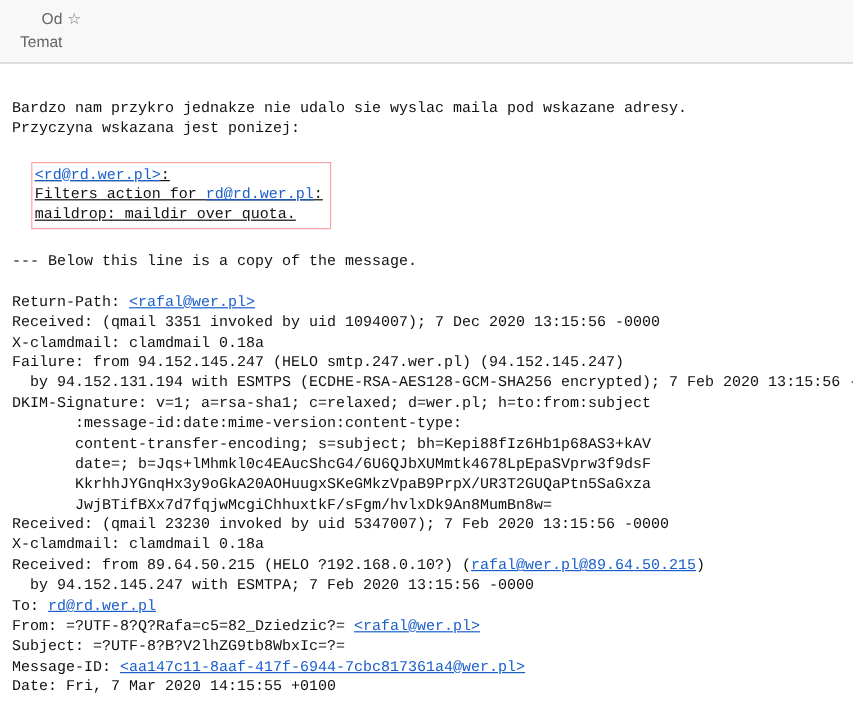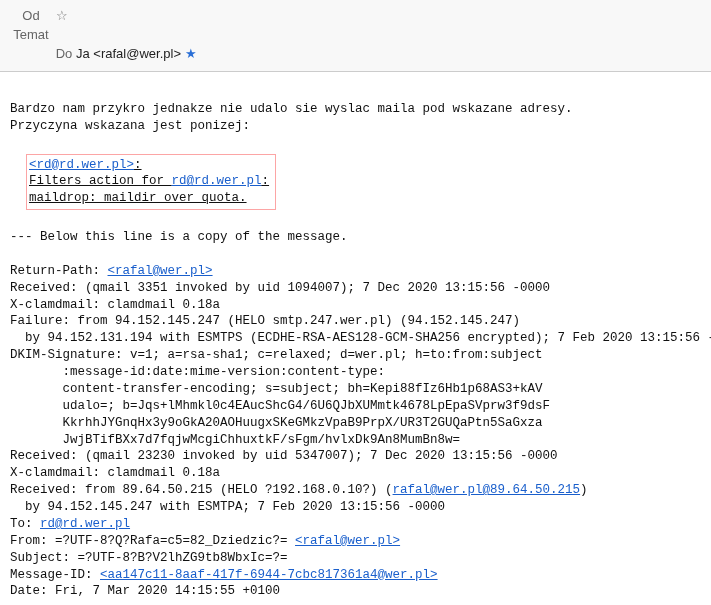--- a/index.html
+++ b/index.html
@@ -17,21 +17,21 @@
   }
   .header-row {
     display: flex;
     align-items: center;
     padding: 2px 0;
     font-size: 13px;
   }
   .header-label {
     color: #666;
     width: 42px;
-    text-align: center;
+    text-align: right;
     flex-shrink: 0;
   }
   .header-value {
     color: #222;
   }
   .subject {
     font-weight: bold;
     color: #000;
   }
   .star {
@@ -67,49 +67,44 @@
 <body>
 
 <div class="header">
   <div class="header-row">
     <span class="header-label">Od</span>
     <span class="star star-empty">☆</span>
   </div>
   <div class="header-row">
     <span class="header-label">Temat</span>
   </div>
-  <div class="header-row pad">
-    <span class="header-label" style="width:24px">Do</span>
-    <span class="header-value">Ja &lt;rafal@wer.pl&gt;</span>
-    <span class="star star-blue">★</span>
-  </div>
 </div>
 
 <div class="body">
 <span>Bardzo nam przykro jednakze nie udalo sie wyslac maila pod wskazane adresy.</span>
 <span>Przyczyna wskazana jest ponizej:</span>
 
 <span class="highlight-box"><span class="link">&lt;rd@rd.wer.pl&gt;</span><span>:</span>
 <span>Filters action for </span><span class="link">rd@rd.wer.pl</span><span>:</span>
 <span>maildrop: maildir over quota.</span></span>
 
 <span>--- Below this line is a copy of the message.</span>
 
 <span>Return-Path: </span><span class="link">&lt;rafal@wer.pl&gt;</span>
 <span>Received: (qmail 3351 invoked by uid 1094007); 7 Dec 2020 13:15:56 -0000</span>
 <span>X-clamdmail: clamdmail 0.18a</span>
 <span>Failure: from 94.152.145.247 (HELO smtp.247.wer.pl) (94.152.145.247)</span>
 <span>  by 94.152.131.194 with ESMTPS (ECDHE-RSA-AES128-GCM-SHA256 encrypted); 7 Feb 2020 13:15:56 -0000</span>
 <span>DKIM-Signature: v=1; a=rsa-sha1; c=relaxed; d=wer.pl; h=to:from:subject</span>
 <span>       :message-id:date:mime-version:content-type:</span>
 <span>       content-transfer-encoding; s=subject; bh=Kepi88fIz6Hb1p68AS3+kAV</span>
-<span>       udalo=; b=Jqs+lMhmkl0c4EAucShcG4/6U6QJbXUMmtk4678LpEpaSVprw3f9dsF</span>
+<span>       date=; b=Jqs+lMhmkl0c4EAucShcG4/6U6QJbXUMmtk4678LpEpaSVprw3f9dsF</span>
 <span>       KkrhhJYGnqHx3y9oGkA20AOHuugxSKeGMkzVpaB9PrpX/UR3T2GUQaPtn5SaGxza</span>
 <span>       JwjBTifBXx7d7fqjwMcgiChhuxtkF/sFgm/hvlxDk9An8MumBn8w=</span>
-<span>Received: (qmail 23230 invoked by uid 5347007); 7 Dec 2020 13:15:56 -0000</span>
+<span>Received: (qmail 23230 invoked by uid 5347007); 7 Feb 2020 13:15:56 -0000</span>
 <span>X-clamdmail: clamdmail 0.18a</span>
 <span>Received: from 89.64.50.215 (HELO ?192.168.0.10?) (</span><span class="link">rafal@wer.pl@89.64.50.215</span><span>)</span>
 <span>  by 94.152.145.247 with ESMTPA; 7 Feb 2020 13:15:56 -0000</span>
 <span>To: </span><span class="link">rd@rd.wer.pl</span>
 <span>From: =?UTF-8?Q?Rafa=c5=82_Dziedzic?= </span><span class="link">&lt;rafal@wer.pl&gt;</span>
 <span>Subject: =?UTF-8?B?V2lhZG9tb8WbxIc=?=</span>
 <span>Message-ID: </span><span class="link">&lt;aa147c11-8aaf-417f-6944-7cbc817361a4@wer.pl&gt;</span>
 <span>Date: Fri, 7 Mar 2020 14:15:55 +0100</span>
 
 

